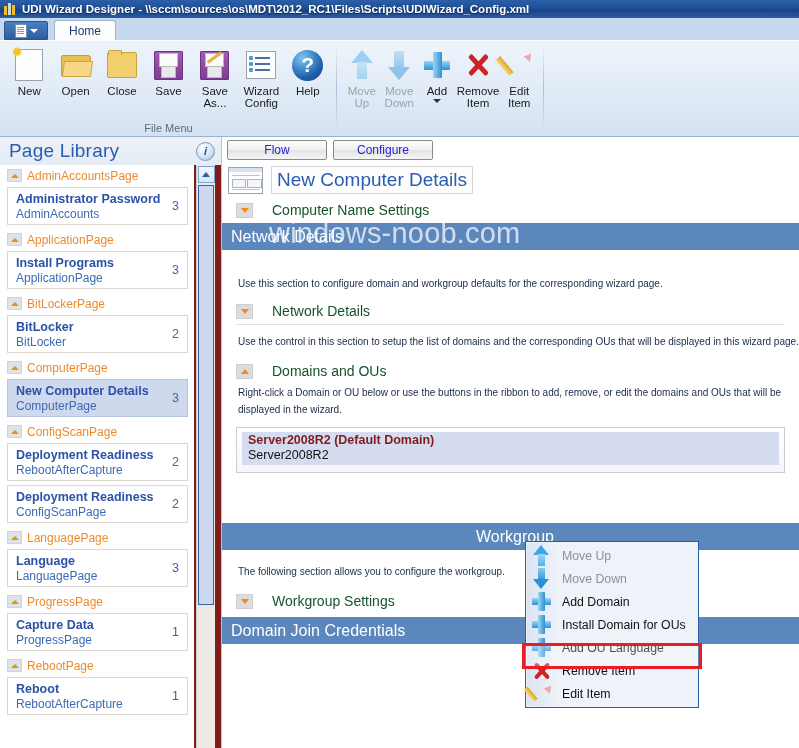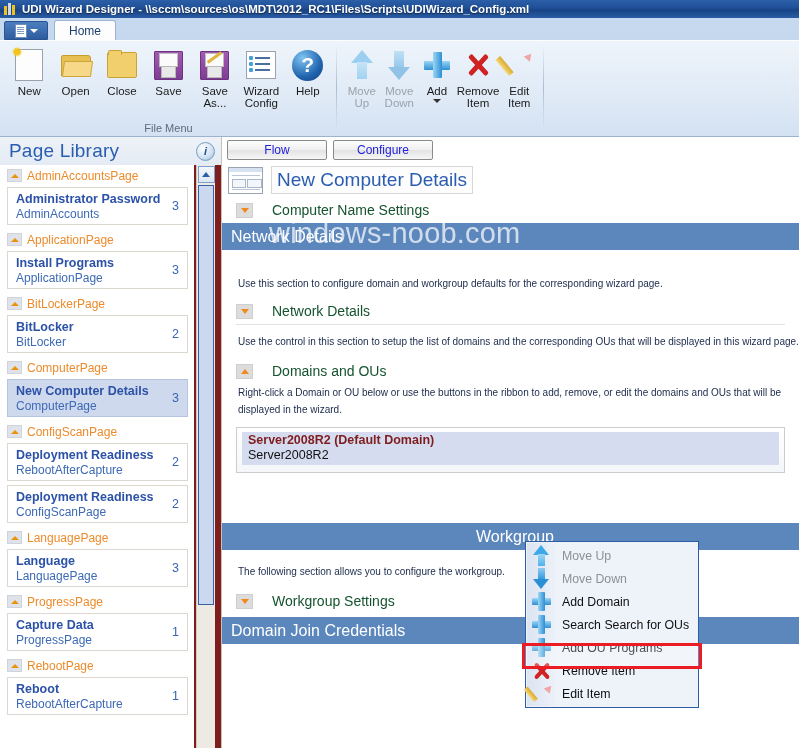--- a/index.html
+++ b/index.html
@@ -614,31 +614,31 @@
         <div class="ct">Add Domain</div>
       </div>
 
       <div class="ctxitem">
         <div class="ci">
           <div class="plusico" style="width:19px;height:19px;">
             <div class="h" style="top:6px;width:19px;height:7px;"></div>
               <div class="v" style="left:6px;width:7px;height:19px;"></div>
           </div>
         </div>
-        <div class="ct">Search Search for OUs</div>
+        <div class="ct">Install Domain for OUs</div>
       </div>
 
       <div class="ctxitem">
         <div class="ci">
           <div class="plusico" style="width:19px;height:19px;">
             <div class="h" style="top:6px;width:19px;height:7px;"></div>
               <div class="v" style="left:6px;width:7px;height:19px;"></div>
           </div>
         </div>
-        <div class="ct">Add OU Programs</div>
+        <div class="ct">Add OU Language</div>
       </div>
 
       <div class="ctxitem">
         <div class="ci">
           <div class="xico" style="width:19px;height:18px;">
             <b style="left:8px;top:-1px;width:4px;height:20px;"></b>
               <b style="left:8px;top:-1px;width:4px;height:20px;"></b>
           </div>
         </div>
         <div class="ct">Remove Item</div>

